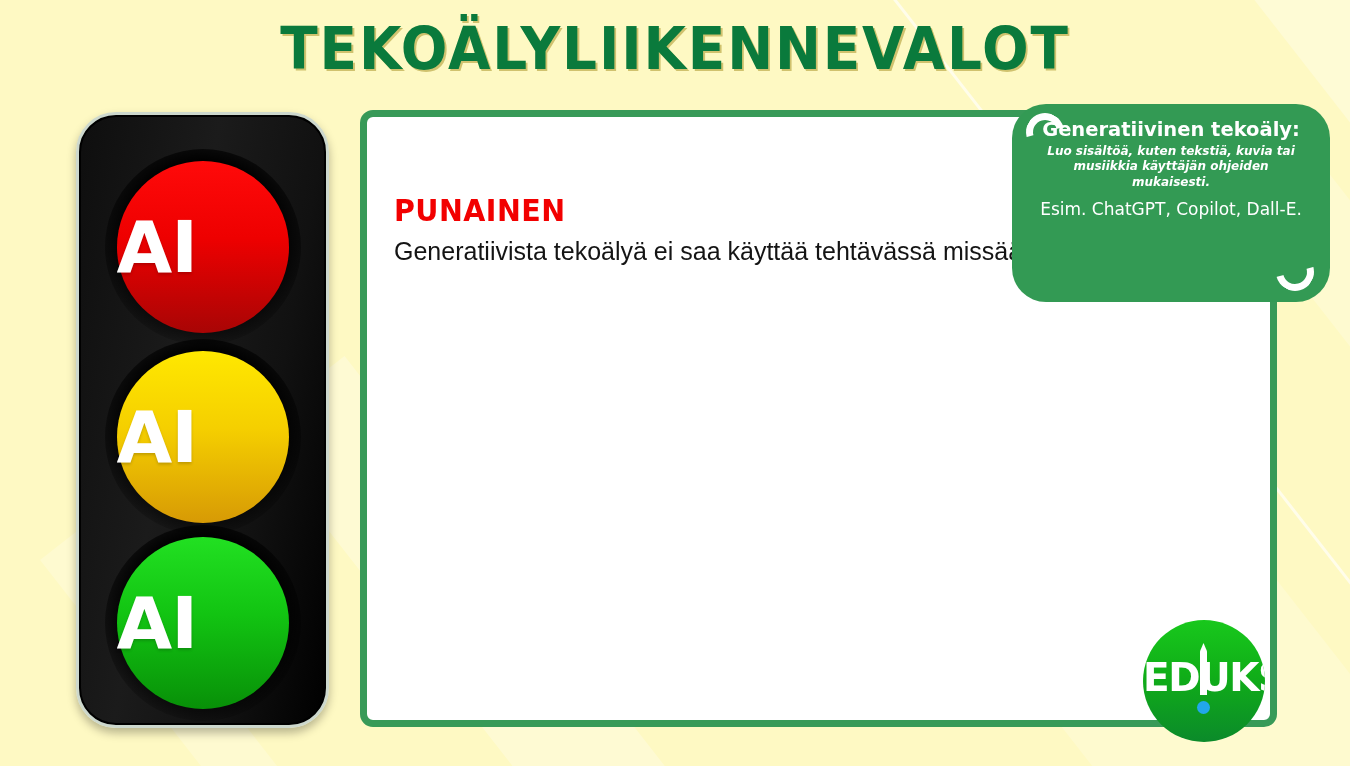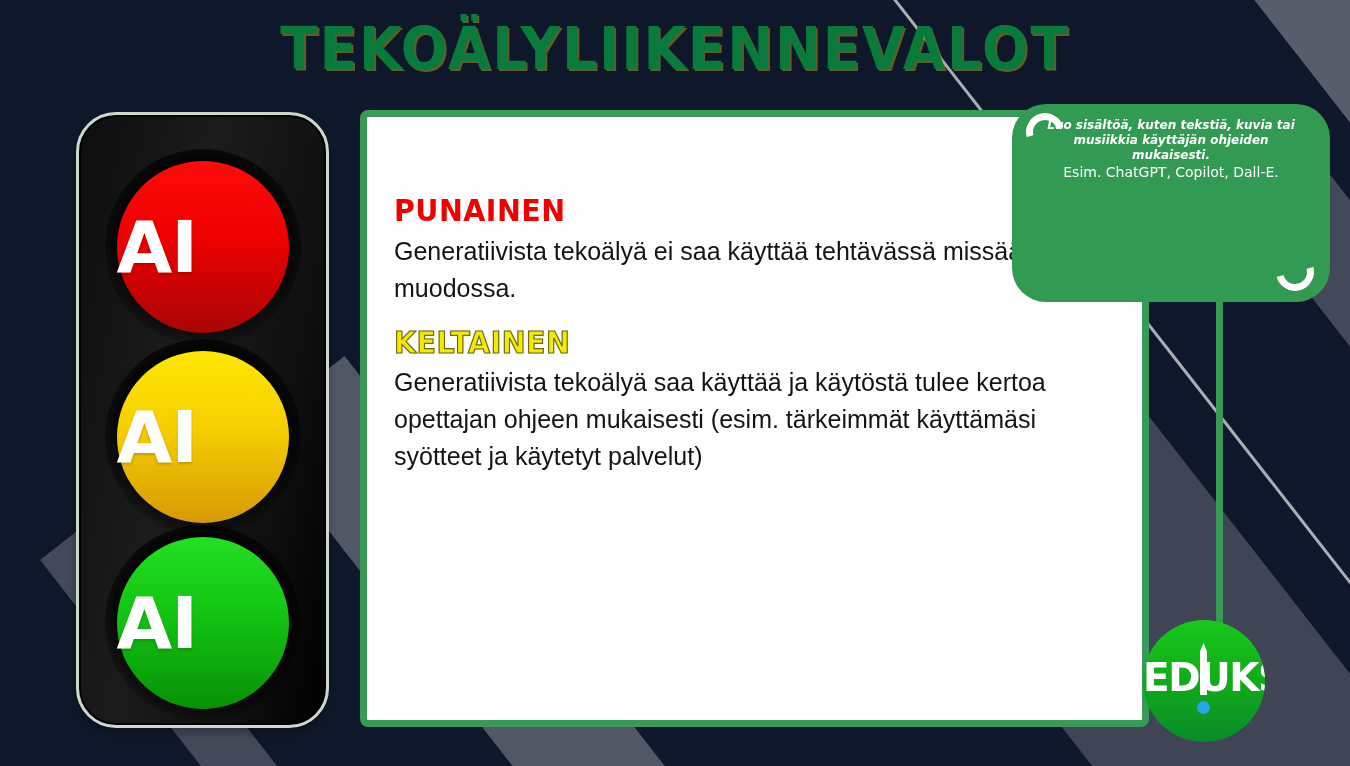--- a/index.html
+++ b/index.html
@@ -8,21 +8,21 @@
     width: 1350px;
     height: 766px;
     overflow: hidden;
     font-family: "Liberation Sans", sans-serif;
   }
 
   #slide {
     position: relative;
     width: 1350px;
     height: 766px;
-    background: #0f172a;
+    background: #fef9c3;
     overflow: hidden;
   }
 
   
   .bg-bands {
     position: absolute;
     inset: 0;
     pointer-events: none;
   }
   .band {
@@ -103,25 +103,25 @@
     letter-spacing: -1px;
     line-height: 1;
     text-shadow: 0 2px 3px rgba(0,0,0,0.18);
   }
 
   
   .card {
     position: absolute;
     left: 360px;
     top: 110px;
-    width: 789px;
+    width: 917px;
     height: 617px;
     background: #ffffff;
     border: 7px solid #389a58;
-    border-radius: 8px;
+    border-radius: 13px;
   }
   .card-body {
     position: absolute;
     left: 27px;
     top: 76px;
     right: 40px;
   }
 
   .section { margin-bottom: 18px; }
   .section:last-child { margin-bottom: 0; }
@@ -196,23 +196,23 @@
   }
   .bubble-em {
     font-family: "DejaVu Sans", sans-serif;
     font-style: italic;
     font-weight: 600;
     font-size: 12px;
     line-height: 1.26;
   }
   .bubble-ex {
     font-family: "DejaVu Sans", sans-serif;
-    font-size: 14px;
+    font-size: 17px;
     line-height: 1.26;
-    margin-top: 1px;
+    margin-top: 9px;
   }
 
   
   .logo {
     position: absolute;
     left: 1143px;
     top: 620px;
     width: 122px;
     height: 122px;
     border-radius: 50%;
@@ -287,32 +287,29 @@
   <div class="connector"></div>
 
   <div class="card">
     <div class="card-body">
 
       <div class="section">
         <div class="sec-heading red">PUNAINEN</div>
         <div class="sec-text">Generatiivista tekoälyä ei saa käyttää tehtävässä missään muodossa.</div>
       </div>
 
-      <div class="section">
-        <div class="sec-heading yellow">KELTAINEN</div>
-        <div class="sec-text">Generatiivista tekoälyä saa käyttää ja käytöstä tulee kertoa opettajan ohjeen mukaisesti (esim. tärkeimmät käyttämäsi syötteet ja käytetyt palvelut)</div>
-      </div>
 
 
     </div>
   </div>
 
   <div class="bubble">
     <span class="bubble-quote tl"></span>
     <span class="bubble-quote br"></span>
+    <div class="bubble-title">Generatiivinen tekoäly:</div>
     <div class="bubble-em">Luo sisältöä, kuten tekstiä, kuvia tai musiikkia käyttäjän ohjeiden mukaisesti.</div>
     <div class="bubble-ex">Esim. ChatGPT, Copilot, Dall-E.</div>
   </div>
 
   <div class="logo">
     <div class="logo-text">EDUKS</div>
     <div class="logo-bar"></div>
     <div class="logo-dot"></div>
   </div>
 

